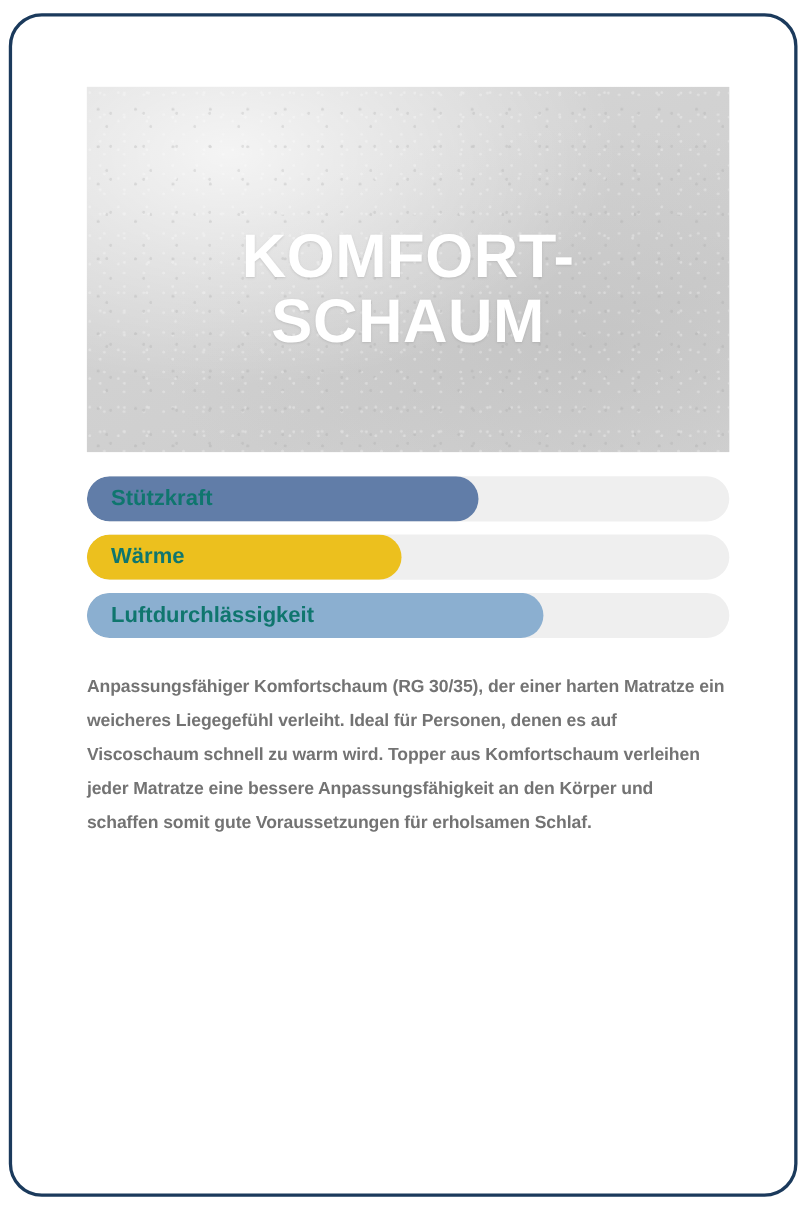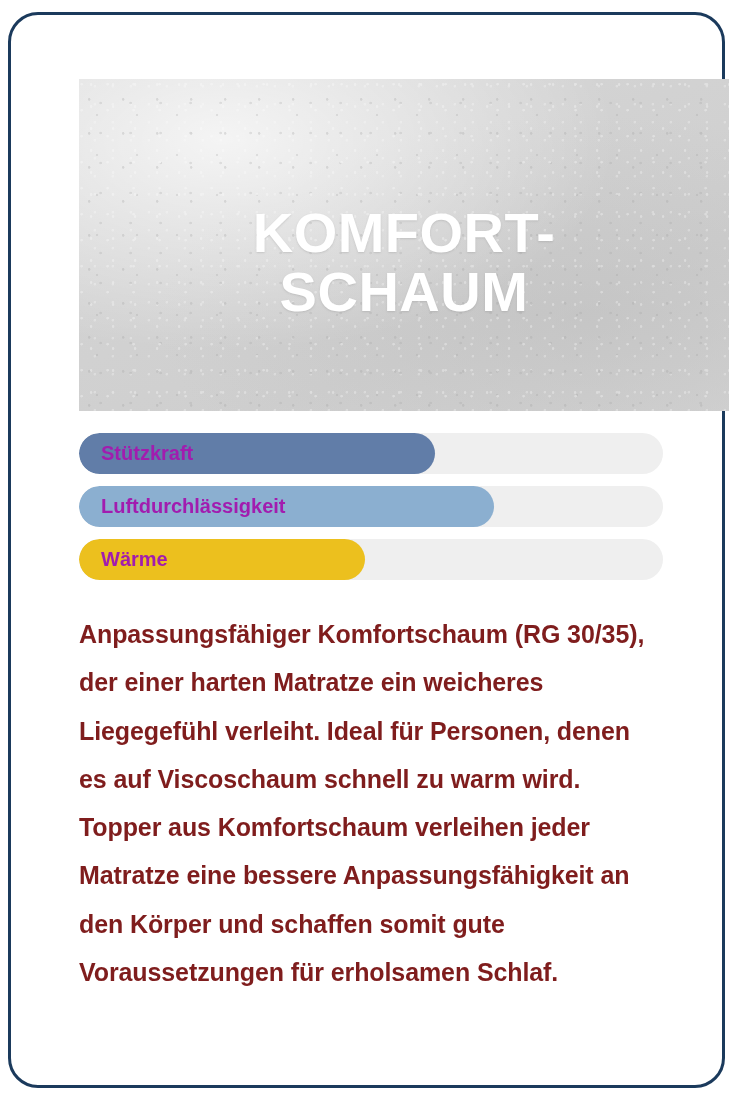--- a/index.html
+++ b/index.html
@@ -27,21 +27,21 @@
   }
   .card-inner {
     position: absolute;
     left: 68px;
     top: 64px;
     width: 584px;
   }
   
   .hero {
     position: relative;
-    width: 650px;
+    width: 584px;
     height: 332px;
     background:
       radial-gradient(ellipse at 22% 18%, rgba(255,255,255,0.75) 0%, rgba(255,255,255,0) 55%),
       radial-gradient(ellipse at 78% 72%, rgba(185,185,185,0.45) 0%, rgba(255,255,255,0) 60%),
       linear-gradient(160deg, #d8d8d8 0%, #d2d2d2 40%, #cfcfcf 70%, #d4d4d4 100%);
     overflow: hidden;
   }
   .hero-noise {
     position: absolute;
     inset: 0;
@@ -87,31 +87,31 @@
     left: 0;
     top: 0;
     bottom: 0;
     border-radius: 21px;
   }
   .bar-label {
     position: absolute;
     left: 22px;
     top: 0;
     line-height: 41px;
-    color: #a21caf;
+    color: #0f766e;
     font-size: 20px;
     font-weight: bold;
     white-space: nowrap;
   }
   
   .body-text {
     margin-top: 30px;
     width: 584px;
-    color: #7f1d1d;
-    font-size: 25px;
+    color: #737373;
+    font-size: 16px;
     font-weight: bold;
     line-height: 1.93;
     letter-spacing: -0.1px;
   }
 </style>
 </head>
 <body>
 
 <div class="card">
   <div class="card-inner">
@@ -123,27 +123,27 @@
     </div>
 
     <div class="bars">
 
       <div class="bar-row">
         <div class="bar-fill" style="width:61%;background:#617da8;"></div>
         <div class="bar-label">Stützkraft</div>
       </div>
 
       <div class="bar-row">
-        <div class="bar-fill" style="width:71%;background:#8bafd0;"></div>
-        <div class="bar-label">Luftdurchlässigkeit</div>
+        <div class="bar-fill" style="width:49%;background:#ecc01e;"></div>
+        <div class="bar-label">Wärme</div>
       </div>
 
       <div class="bar-row">
-        <div class="bar-fill" style="width:49%;background:#ecc01e;"></div>
-        <div class="bar-label">Wärme</div>
+        <div class="bar-fill" style="width:71%;background:#8bafd0;"></div>
+        <div class="bar-label">Luftdurchlässigkeit</div>
       </div>
 
 
     </div>
 
     <div class="body-text">Anpassungsfähiger Komfortschaum (RG 30/35), der einer harten Matratze ein weicheres Liegegefühl verleiht. Ideal für Personen, denen es auf Viscoschaum schnell zu warm wird. Topper aus Komfortschaum verleihen jeder Matratze eine bessere Anpassungsfähigkeit an den Körper und schaffen somit gute Voraussetzungen für erholsamen Schlaf.</div>
 
   </div>
 </div>
 

